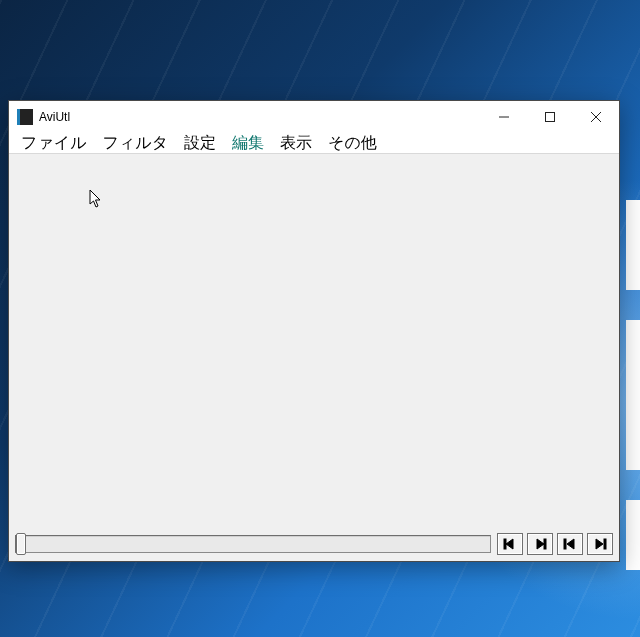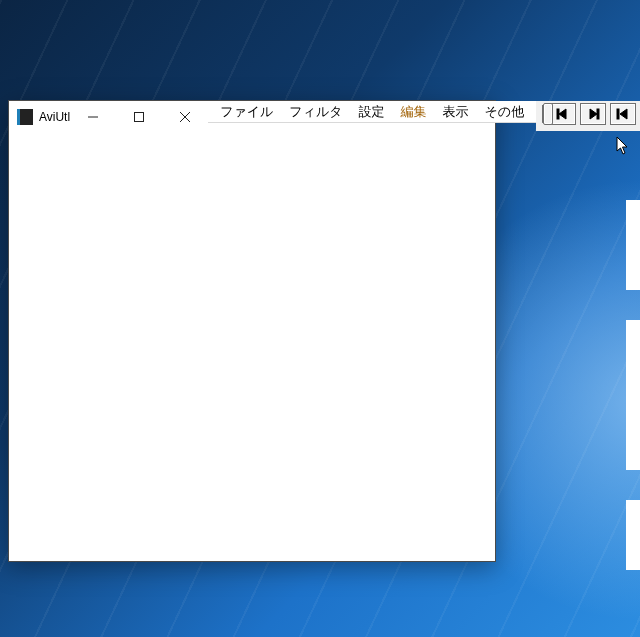--- a/index.html
+++ b/index.html
@@ -28,26 +28,26 @@
         rgba(255,255,255,0) 60px);
     pointer-events:none;
   }
   
   .edge-frag {
     position:absolute; right:0; width:14px; background:#fff;
   }
   .window {
     position: absolute;
     left: 8px; top: 100px;
-    width: 488px; height: 462px;
+    width: 612px; height: 462px;
     background: #ffffff;
     box-shadow: 0 6px 24px rgba(0,0,0,0.35);
     border: 1px solid #4a4a4a;
     display: flex;
-    flex-direction: row;
+    flex-direction: column;
   }
   .titlebar {
     height: 31px;
     display: flex;
     align-items: center;
     background: #ffffff;
   }
   .titlebar .app-icon {
     width: 16px; height: 16px;
     margin: 0 6px 0 8px;
@@ -71,27 +71,27 @@
   .menubar {
     height: 22px;
     display:flex;
     align-items:center;
     padding: 0 4px;
     border-bottom: 1px solid #d9d9d9;
     background:#fff;
     gap: 0;
   }
   .menu-item {
-    font-size: 13px;
+    font-size: 16px;
     color: #000;
     padding: 0 8px;
     line-height: 20px;
     white-space: nowrap;
   }
-  .menu-item.disabled { color: #a16207; }
+  .menu-item.disabled { color: #0f766e; }
   .client {
     flex: 1;
     background: #f0f0f0;
     position: relative;
   }
   .cursor {
     position:absolute;
     left: 80px; top: 35px;
     width: 14px; height: 20px;
     pointer-events:none;

